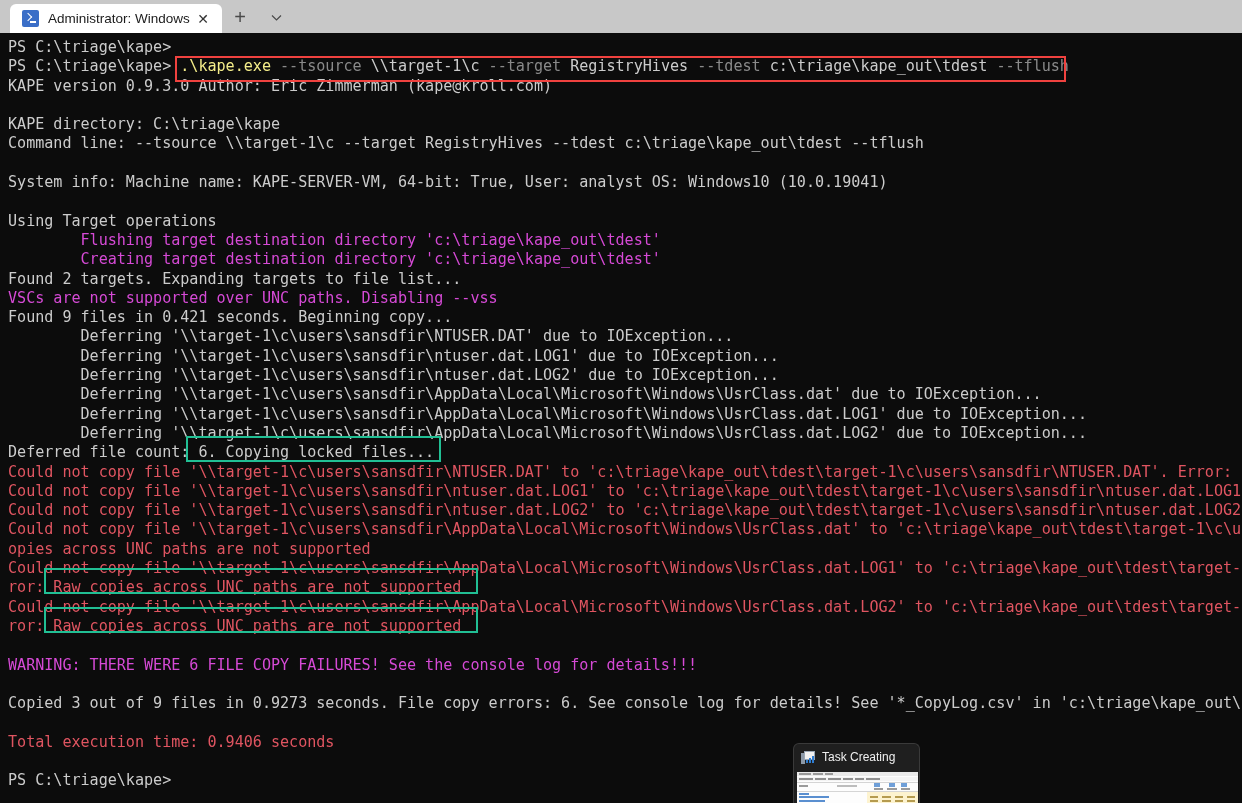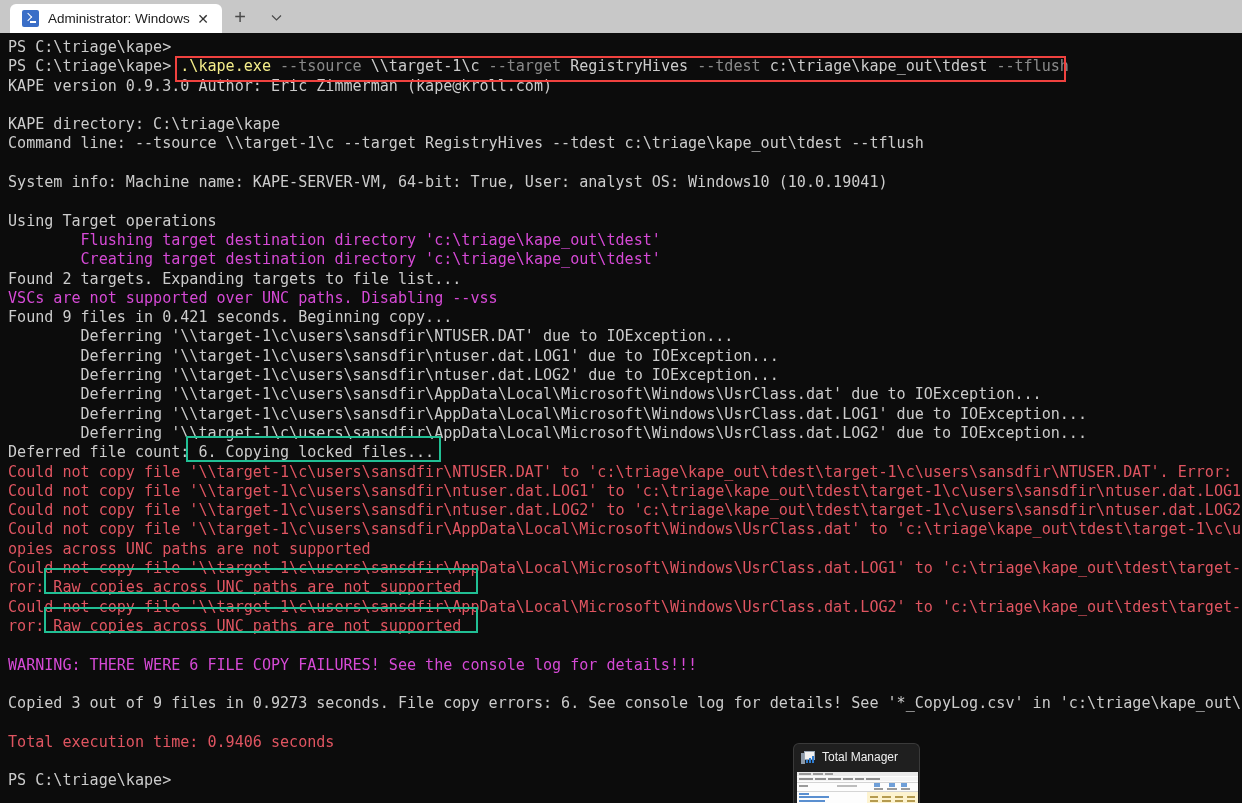--- a/index.html
+++ b/index.html
@@ -231,21 +231,21 @@
 
 <div id="taskmgr-popup">
   <div id="tm-header">
     <span class="tm-icon">
       <span class="stand"></span>
       <span class="scr"></span>
       <span class="bar1"></span>
         <span class="bar2"></span>
         <span class="bar3"></span>
     </span>
-    <span id="tm-title">Total Manager</span>
+    <span id="tm-title">Task Creating</span>
   </div>
   <div id="tm-thumb">
       <div class="tmr" style="left: 0px; top: 0px; width: 121px; height: 4px; background: rgb(234, 234, 234);"></div>
       <div class="tmr" style="left: 2px; top: 1px; width: 12px; height: 2px; background: rgb(154, 154, 154);"></div>
       <div class="tmr" style="left: 16px; top: 1px; width: 10px; height: 2px; background: rgb(154, 154, 154);"></div>
       <div class="tmr" style="left: 28px; top: 1px; width: 8px; height: 2px; background: rgb(154, 154, 154);"></div>
       <div class="tmr" style="left: 0px; top: 5px; width: 121px; height: 4px; background: rgb(244, 244, 244);"></div>
       <div class="tmr" style="left: 2px; top: 6px; width: 14px; height: 2px; background: rgb(143, 143, 143);"></div>
       <div class="tmr" style="left: 18px; top: 6px; width: 11px; height: 2px; background: rgb(143, 143, 143);"></div>
       <div class="tmr" style="left: 31px; top: 6px; width: 13px; height: 2px; background: rgb(143, 143, 143);"></div>

